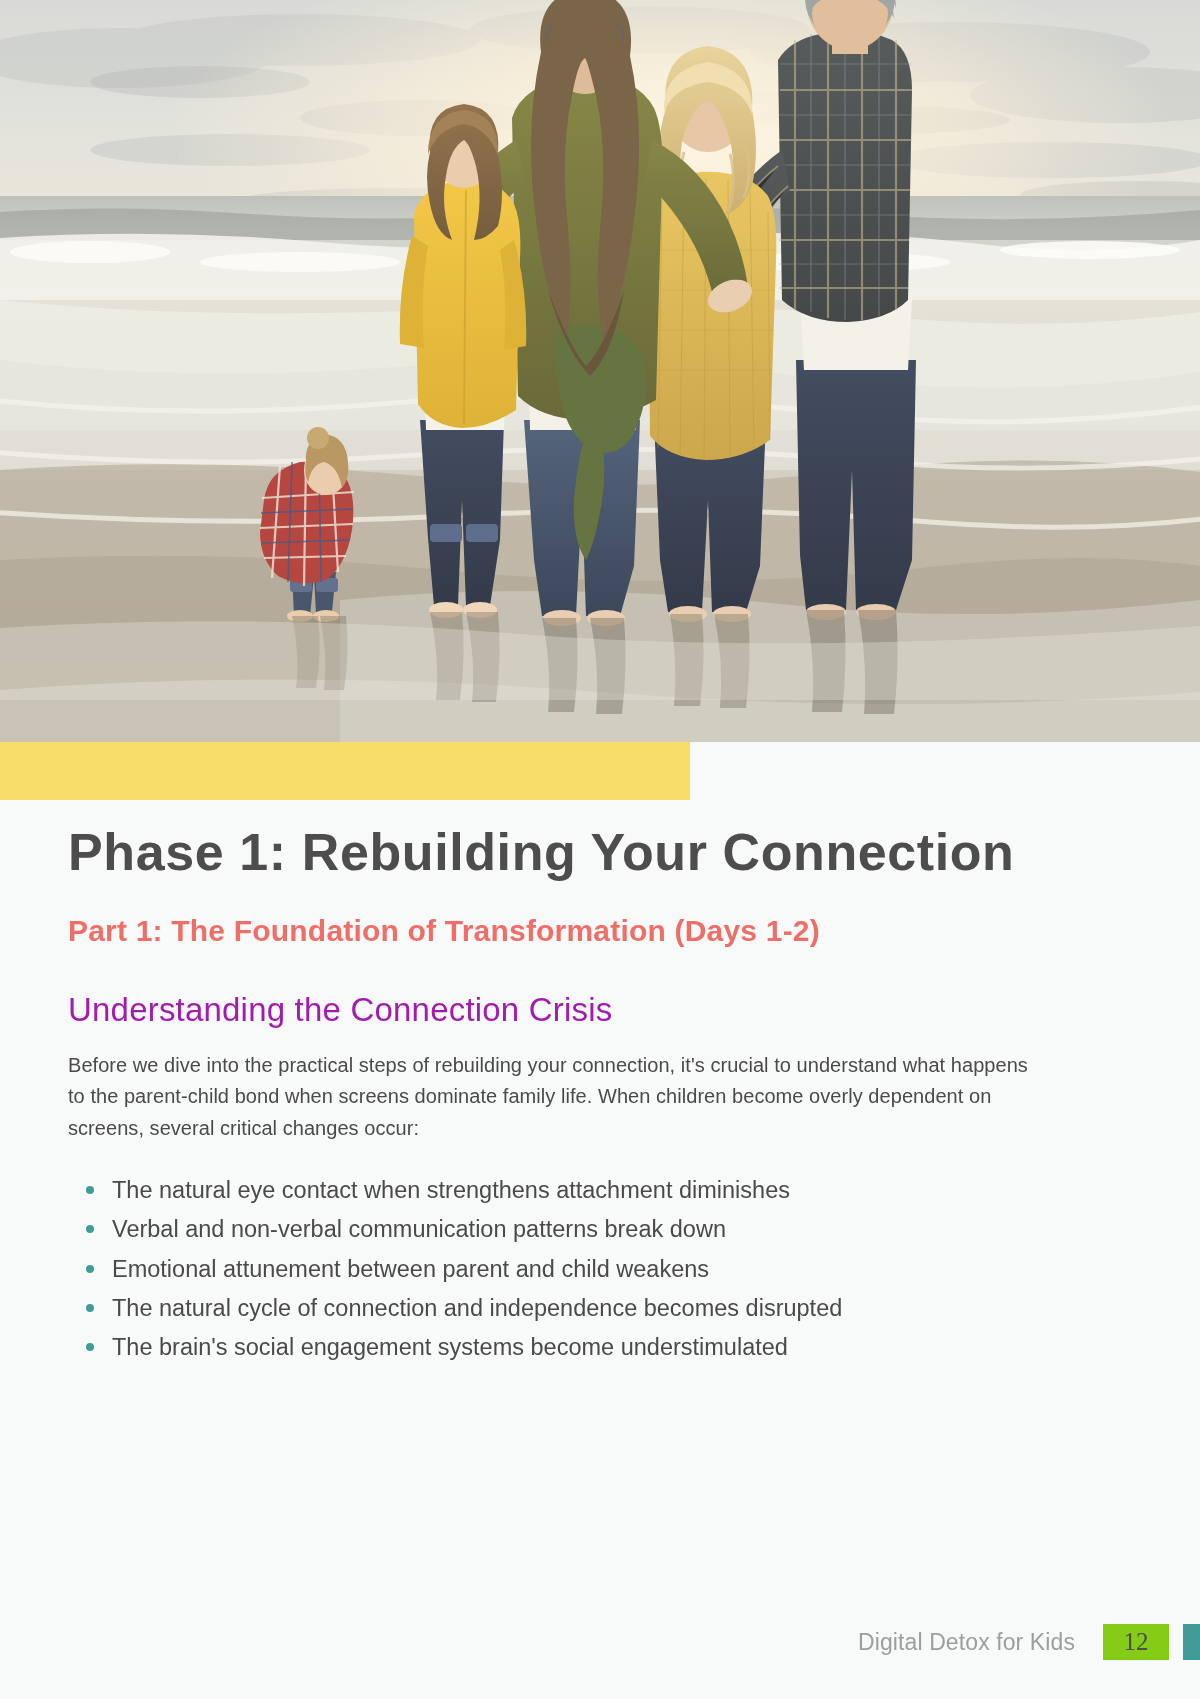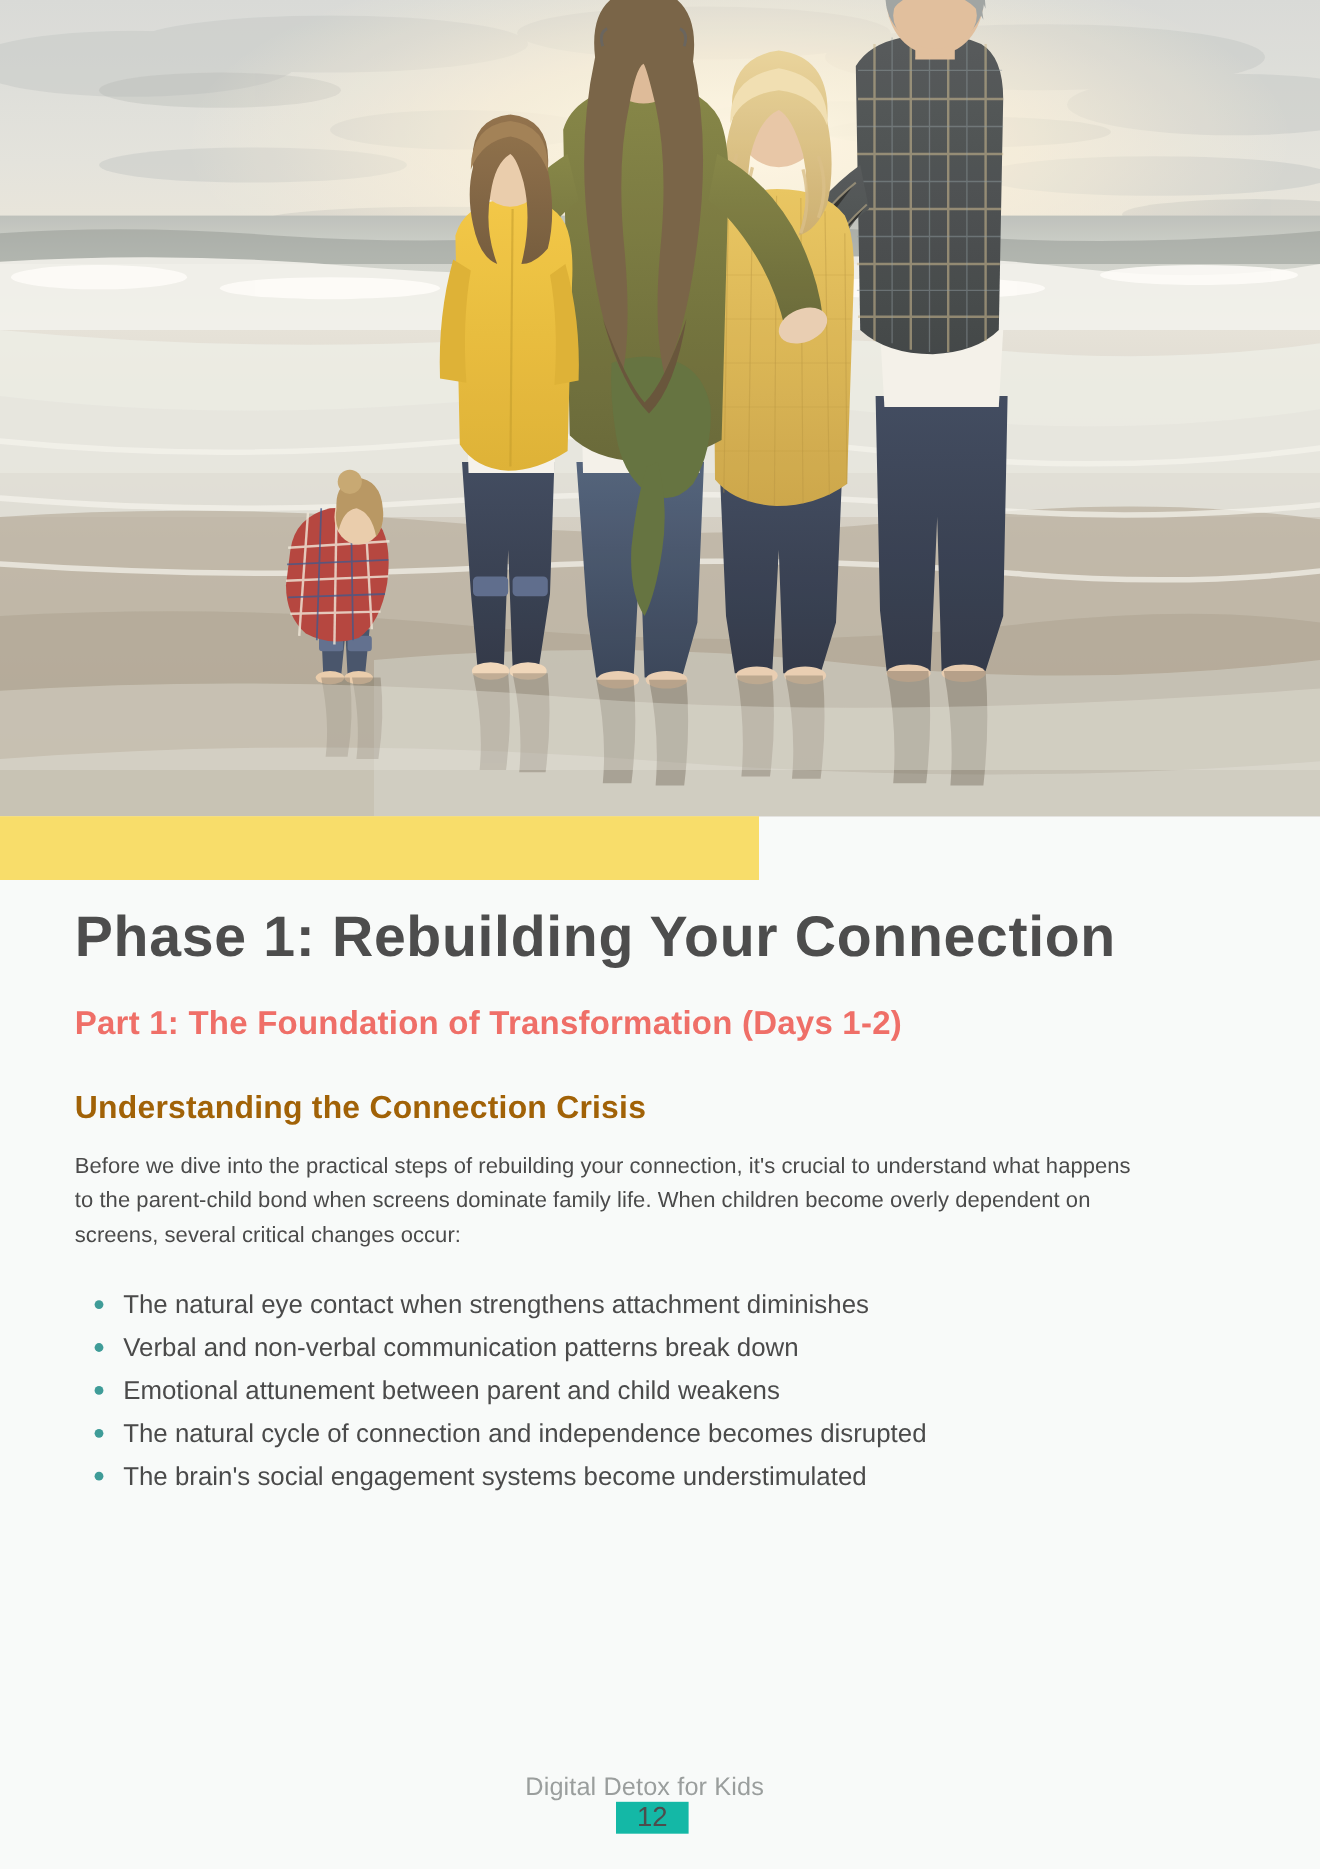--- a/index.html
+++ b/index.html
@@ -60,24 +60,24 @@
     margin: 30px 0 0 0;
     font-size: 30px;
     line-height: 1.22;
     font-weight: bold;
     color: #ef6f68;
     letter-spacing: 0.2px;
   }
 
   .section-heading {
     margin: 40px 0 0 0;
-    font-size: 29px;
+    font-size: 33px;
     line-height: 1.2;
-    font-weight: bold;
-    color: #a16207;
+    font-weight: normal;
+    color: #a21caf;
     letter-spacing: 0.2px;
   }
 
   .body-paragraph {
     margin: 20px 0 0 0;
     font-size: 20px;
     line-height: 1.58;
     color: #4a4a4a;
     letter-spacing: 0.05px;
   }
@@ -110,38 +110,38 @@
     position: absolute;
     left: 0;
     top: 1617px;
     width: 1200px;
     height: 50px;
     display: flex;
     align-items: center;
     justify-content: flex-end;
     padding-right: 0;
     box-sizing: border-box;
-    flex-direction: column;
   }
   .footer-title {
     font-size: 23px;
     color: #9a9e9d;
     letter-spacing: 0.1px;
     margin-right: 28px;
   }
   .page-number-box {
     width: 66px;
     height: 36px;
-    background: #14b8a6;
+    background: #84cc16;
     display: flex;
     align-items: center;
     justify-content: center;
     font-size: 25px;
     color: #4d4d4d;
     margin-right: 14px;
+    font-family: Liberation Serif, serif;
   }
   .footer-tab {
     width: 17px;
     height: 36px;
     background: #3f9c98;
   }
 </style>
 </head>
 <body>
 

